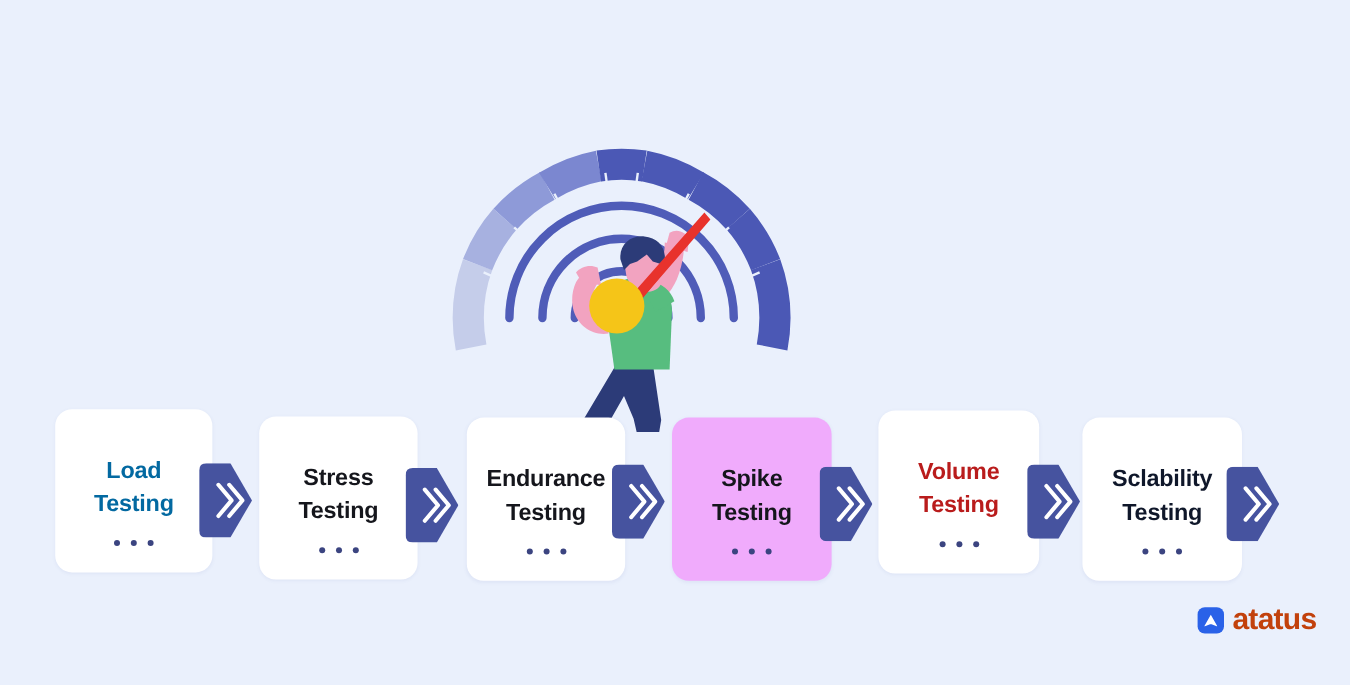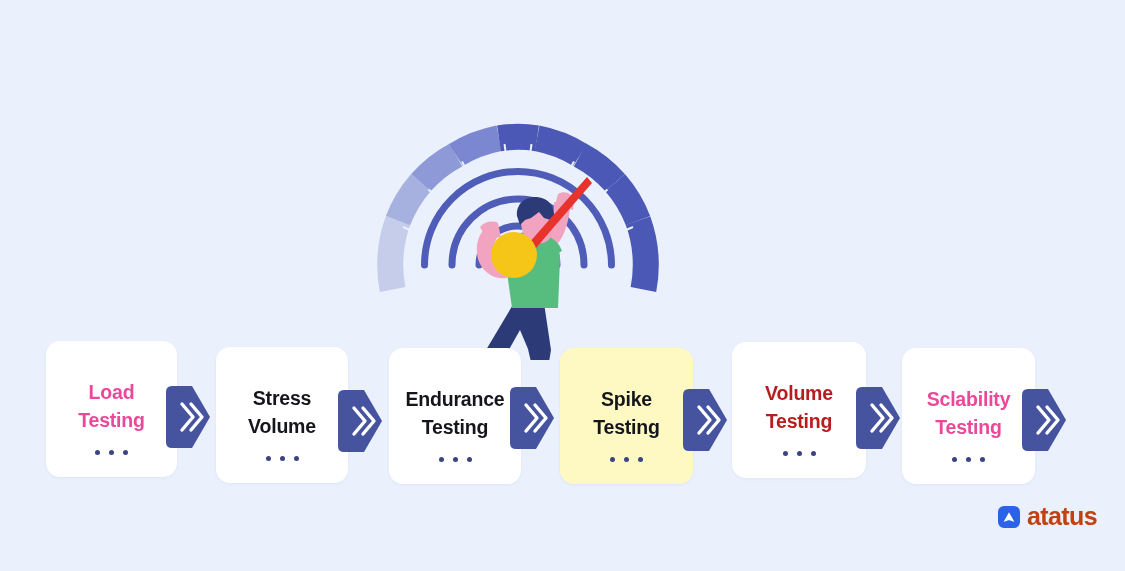--- a/index.html
+++ b/index.html
@@ -183,21 +183,21 @@
       <path d="M148 206 L160 194 L219 127 L224 133 L166 200 Z" fill="#e8322c"></path>
 
       <circle cx="146" cy="205" r="23" fill="#f5c518"></circle>
     </svg>
   </div>
 
   <div id="cards-row">
 
     <div class="card-wrap" style="left: 0px;">
       <div class="card" style="left: 46px; top: 5px; width: 131px; height: 136px; padding-top: 37px; background: rgb(255, 255, 255);">
-        <div class="card-label" style="color: #ec4899;">Load
+        <div class="card-label" style="color: #0369a1;">Load
 Testing</div>
         <div class="card-dots" style="margin-top: auto; margin-bottom: 22px;">
             <i style="background: rgb(59, 68, 128);"></i>
             <i style="background: rgb(59, 68, 128);"></i>
             <i style="background: rgb(59, 68, 128);"></i>
           </div>
       </div>
       <div class="arrow-badge" style="left: 166px; top: 50px;">
         <svg viewBox="0 0 44 62">
             <path d="M0 6 Q0 0 6 0 L26 0 L44 31 L26 62 L6 62 Q0 62 0 56 Z" fill="#46539f"></path>
@@ -205,21 +205,21 @@
         <path d="M16 18 L27 31 L16 44"></path>
               <path d="M25 18 L36 31 L25 44"></path>
             </g>
           </svg>
       </div>
     </div>
 
     <div class="card-wrap" style="left: 0px;">
       <div class="card" style="left: 216px; top: 11px; width: 132px; height: 136px; padding-top: 37px; background: rgb(255, 255, 255);">
         <div class="card-label" style="color: rgb(21, 22, 28);">Stress
-Volume</div>
+Testing</div>
         <div class="card-dots" style="margin-top: auto; margin-bottom: 22px;">
             <i style="background: rgb(59, 68, 128);"></i>
             <i style="background: rgb(59, 68, 128);"></i>
             <i style="background: rgb(59, 68, 128);"></i>
           </div>
       </div>
       <div class="arrow-badge" style="left: 338px; top: 54px;">
         <svg viewBox="0 0 44 62">
             <path d="M0 6 Q0 0 6 0 L26 0 L44 31 L26 62 L6 62 Q0 62 0 56 Z" fill="#46539f"></path>
         <g fill="none" stroke="#ffffff" stroke-width="3.4" stroke-linecap="round" stroke-linejoin="round">
@@ -245,21 +245,21 @@
             <path d="M0 6 Q0 0 6 0 L26 0 L44 31 L26 62 L6 62 Q0 62 0 56 Z" fill="#46539f"></path>
         <g fill="none" stroke="#ffffff" stroke-width="3.4" stroke-linecap="round" stroke-linejoin="round">
         <path d="M16 18 L27 31 L16 44"></path>
               <path d="M25 18 L36 31 L25 44"></path>
             </g>
           </svg>
       </div>
     </div>
 
     <div class="card-wrap" style="left: 0px;">
-      <div class="card" style="left: 560px; top: 12px; width: 133px; height: 136px; padding-top: 37px; background: #fef9c3;">
+      <div class="card" style="left: 560px; top: 12px; width: 133px; height: 136px; padding-top: 37px; background: #f0abfc;">
         <div class="card-label" style="color: rgb(21, 22, 28);">Spike
 Testing</div>
         <div class="card-dots" style="margin-top: auto; margin-bottom: 22px;">
             <i style="background: rgb(59, 68, 128);"></i>
             <i style="background: rgb(59, 68, 128);"></i>
             <i style="background: rgb(59, 68, 128);"></i>
           </div>
       </div>
       <div class="arrow-badge" style="left: 683px; top: 53px;">
         <svg viewBox="0 0 44 62">
@@ -288,21 +288,21 @@
         <g fill="none" stroke="#ffffff" stroke-width="3.4" stroke-linecap="round" stroke-linejoin="round">
         <path d="M16 18 L27 31 L16 44"></path>
               <path d="M25 18 L36 31 L25 44"></path>
             </g>
           </svg>
       </div>
     </div>
 
     <div class="card-wrap" style="left: 0px;">
       <div class="card" style="left: 902px; top: 12px; width: 133px; height: 136px; padding-top: 37px; background: rgb(255, 255, 255);">
-        <div class="card-label" style="color: #ec4899;">Sclability
+        <div class="card-label" style="color: #0f172a;">Sclability
 Testing</div>
         <div class="card-dots" style="margin-top: auto; margin-bottom: 22px;">
             <i style="background: rgb(59, 68, 128);"></i>
             <i style="background: rgb(59, 68, 128);"></i>
             <i style="background: rgb(59, 68, 128);"></i>
           </div>
       </div>
       <div class="arrow-badge" style="left: 1022px; top: 53px;">
         <svg viewBox="0 0 44 62">
             <path d="M0 6 Q0 0 6 0 L26 0 L44 31 L26 62 L6 62 Q0 62 0 56 Z" fill="#46539f"></path>

